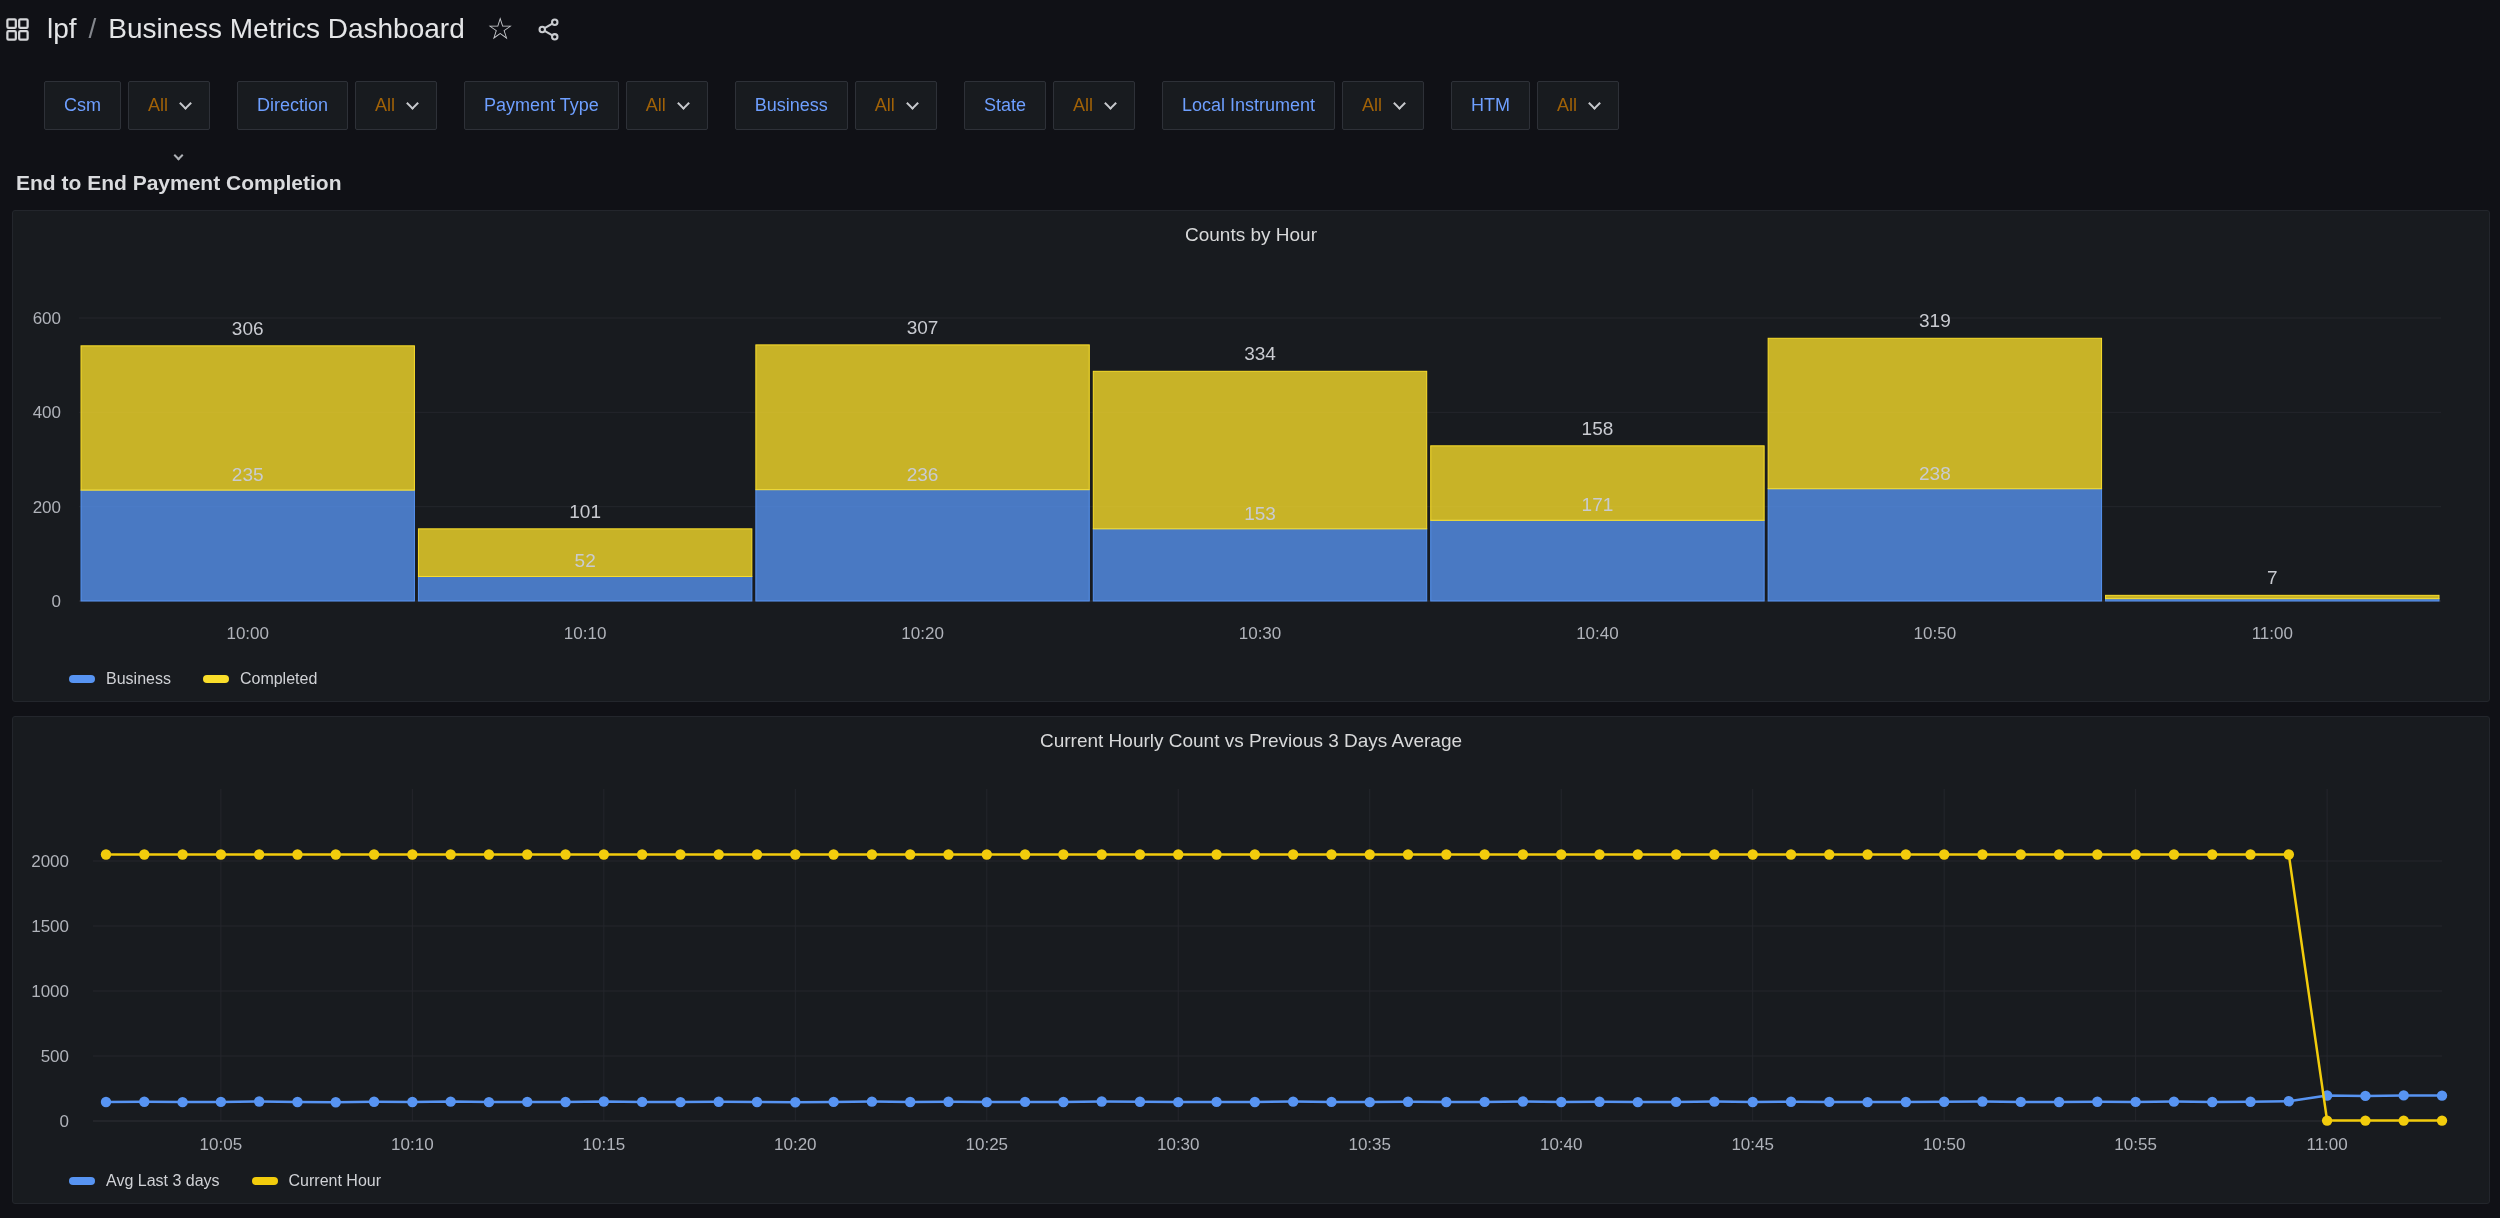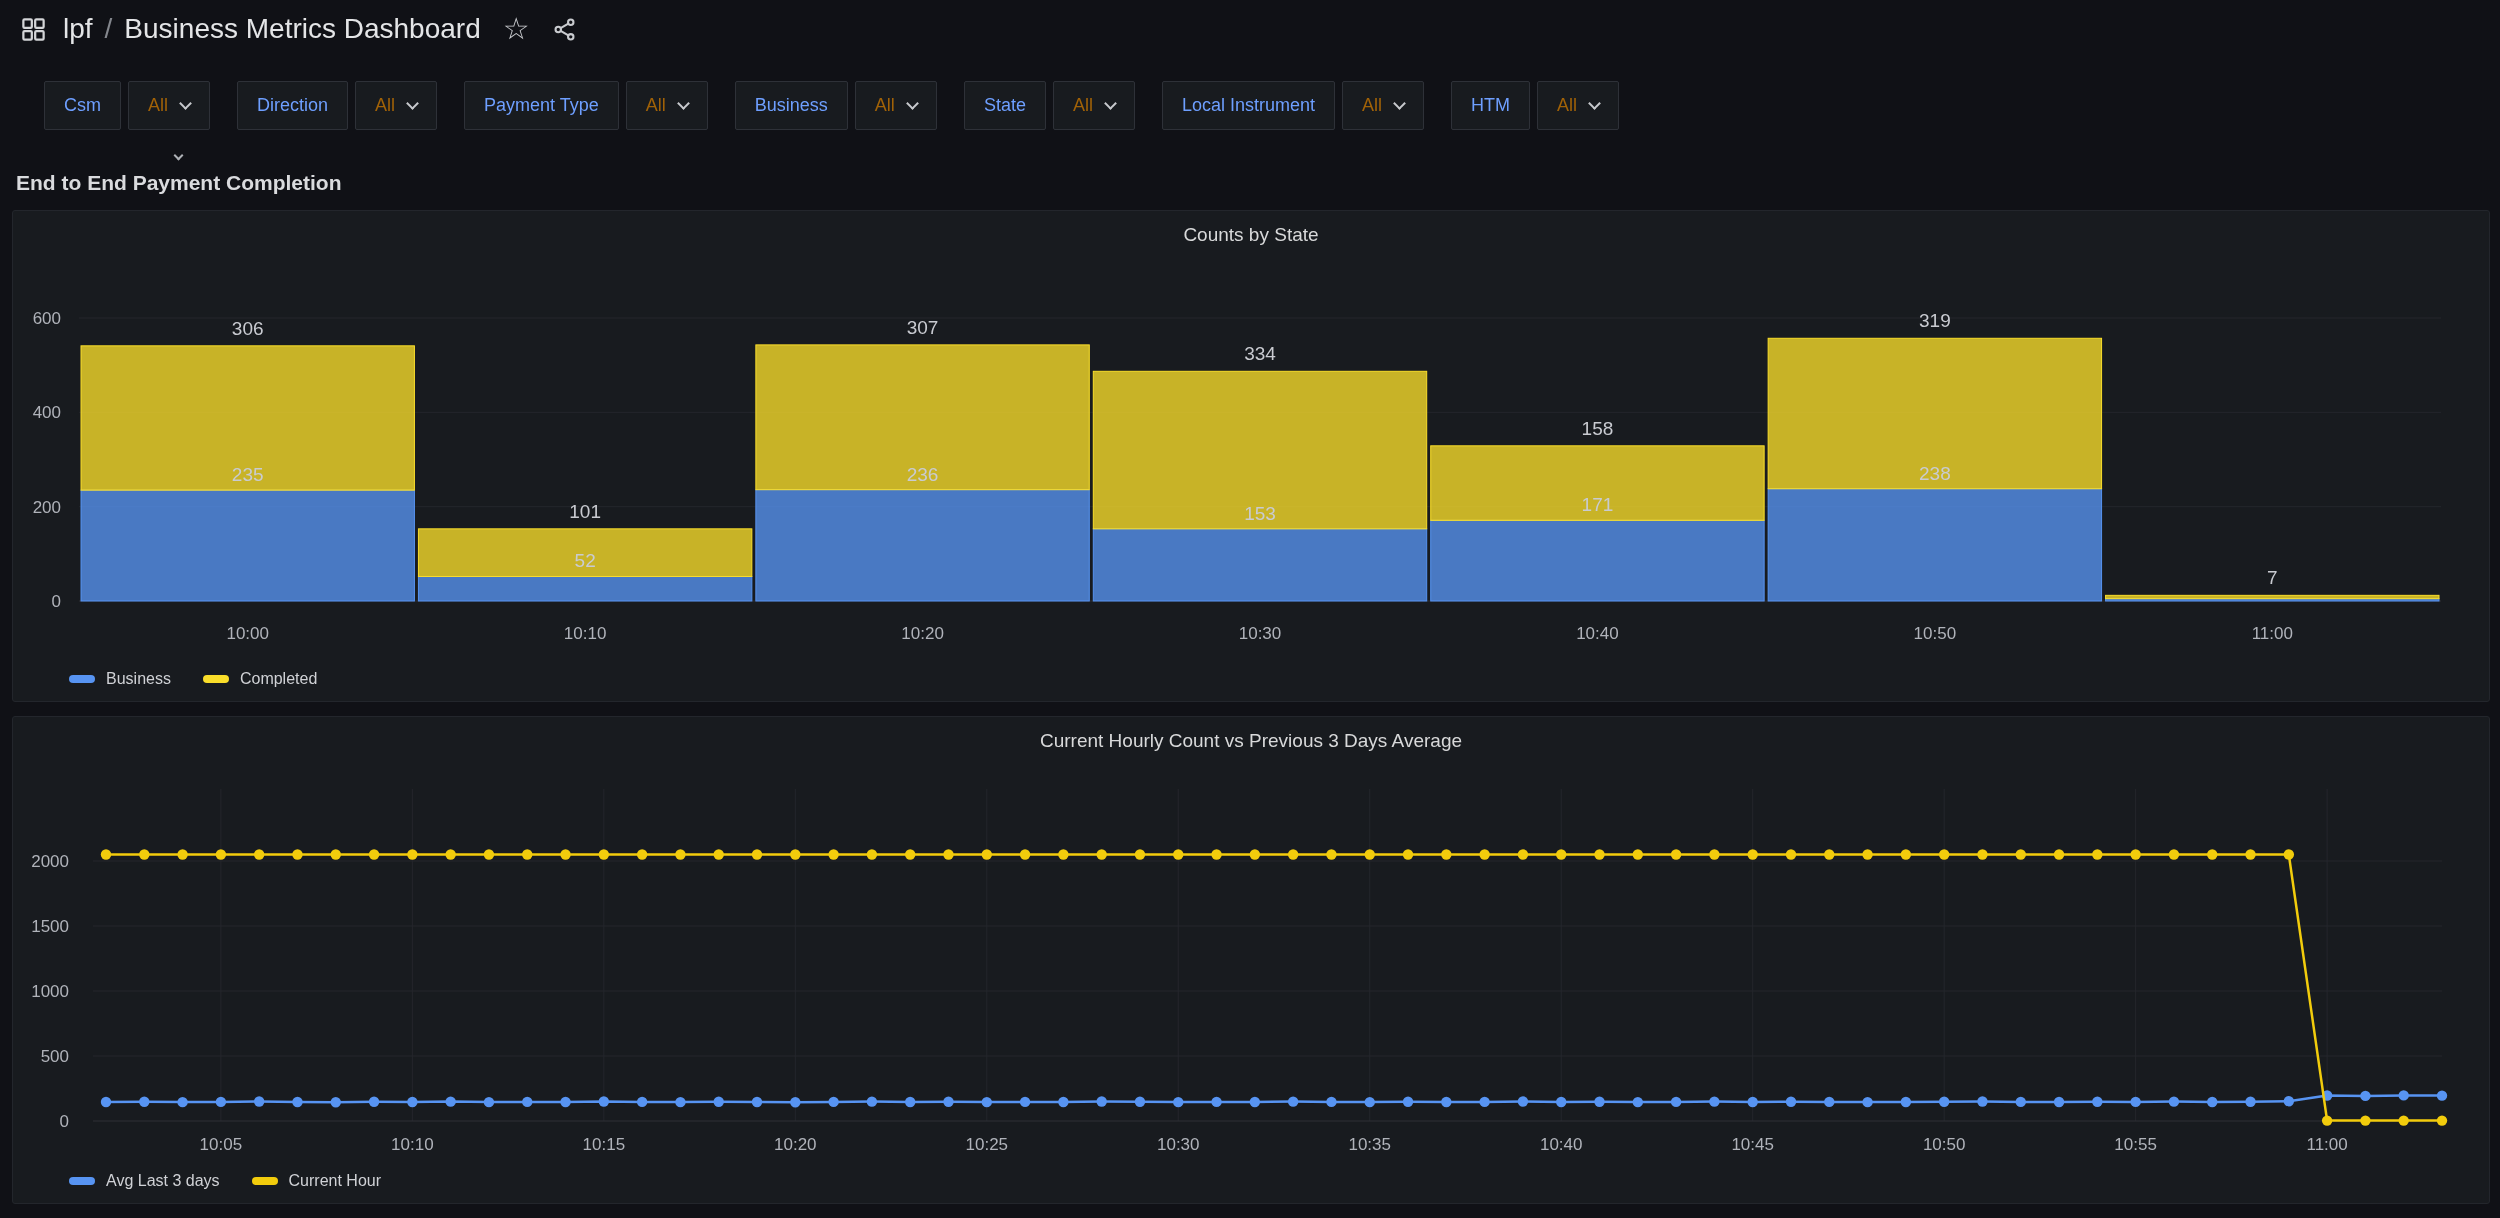--- a/index.html
+++ b/index.html
@@ -3,21 +3,21 @@
 <meta charset="utf-8">
 <style>
   * { box-sizing: border-box; }
   html,body { margin:0; padding:0; }
   body {
     width:2500px; height:1218px; position:relative; overflow:hidden;
     background:#101116; font-family:"Liberation Sans", sans-serif; color:#d8d9da;
   }
   
   .header { position:absolute; top:0; left:0; right:0; height:58px;
-    display:flex; align-items:center; padding-left:20px; }
+    display:flex; align-items:center; padding-left:4px; }
   .grid-icon { display:flex; align-items:center; margin-right:16px; }
   .crumbs { display:flex; align-items:baseline; font-size:28px; font-weight:500; color:#e4e5e7; }
   .crumbs .sep { color:#84878d; margin:0 12px; font-weight:400; }
   .hicon { color:#c9cbcf; margin-left:22px; display:flex; align-items:center; }
   .star-glyph { font-size:30px; line-height:1; }
   
   .filters { position:absolute; top:81px; left:16px; display:flex; gap:27px;padding-left:28px; }
   .fgroup { display:flex; gap:7px; }
   .chip { height:49px; display:flex; align-items:center; padding:0 19px;
     background:#181b1f; border:1px solid #2e3138; border-radius:2px; font-size:18px; white-space:nowrap; }
@@ -123,21 +123,21 @@
       </div>
     </div>
   </div>
 
 <div class="section">
   <span class="chev"></span>
   <span>End to End Payment Completion</span>
 </div>
 
 <div class="panel" id="panel1">
-  <div class="ptitle">Counts by State</div>
+  <div class="ptitle">Counts by Hour</div>
   <svg class="chart" id="chart1" width="2476" height="490">
       <line x1="66" y1="390" x2="2428" y2="390" stroke="#2e3137" stroke-width="1"></line>
       <text x="48" y="396" text-anchor="end" fill="#b0b3ba" font-size="17" font-family="Liberation Sans, sans-serif">0</text>
       <line x1="66" y1="295.66666666666663" x2="2428" y2="295.66666666666663" stroke="#24262c" stroke-width="1"></line>
       <text x="48" y="301.66666666666663" text-anchor="end" fill="#b0b3ba" font-size="17" font-family="Liberation Sans, sans-serif">200</text>
       <line x1="66" y1="201.33333333333331" x2="2428" y2="201.33333333333331" stroke="#24262c" stroke-width="1"></line>
       <text x="48" y="207.33333333333331" text-anchor="end" fill="#b0b3ba" font-size="17" font-family="Liberation Sans, sans-serif">400</text>
       <line x1="66" y1="107" x2="2428" y2="107" stroke="#24262c" stroke-width="1"></line>
       <text x="48" y="113" text-anchor="end" fill="#b0b3ba" font-size="17" font-family="Liberation Sans, sans-serif">600</text>
       <rect x="68" y="279.1583333333333" width="333.42857142857144" height="110.84166666666667" fill="rgba(87,148,242,0.78)" stroke="#5794F2" stroke-width="1"></rect>

